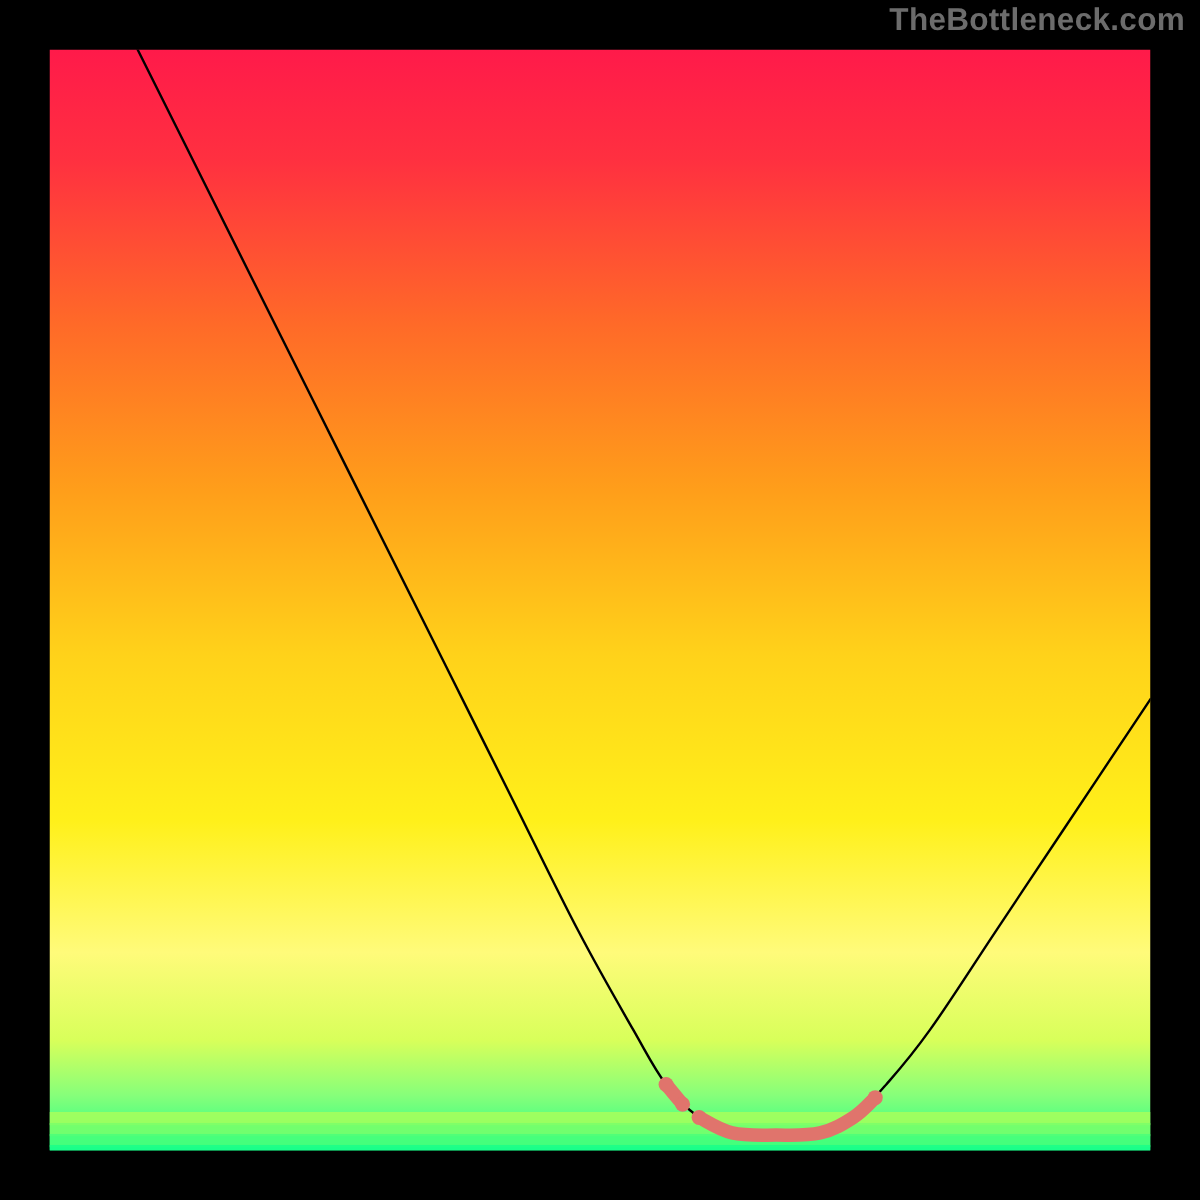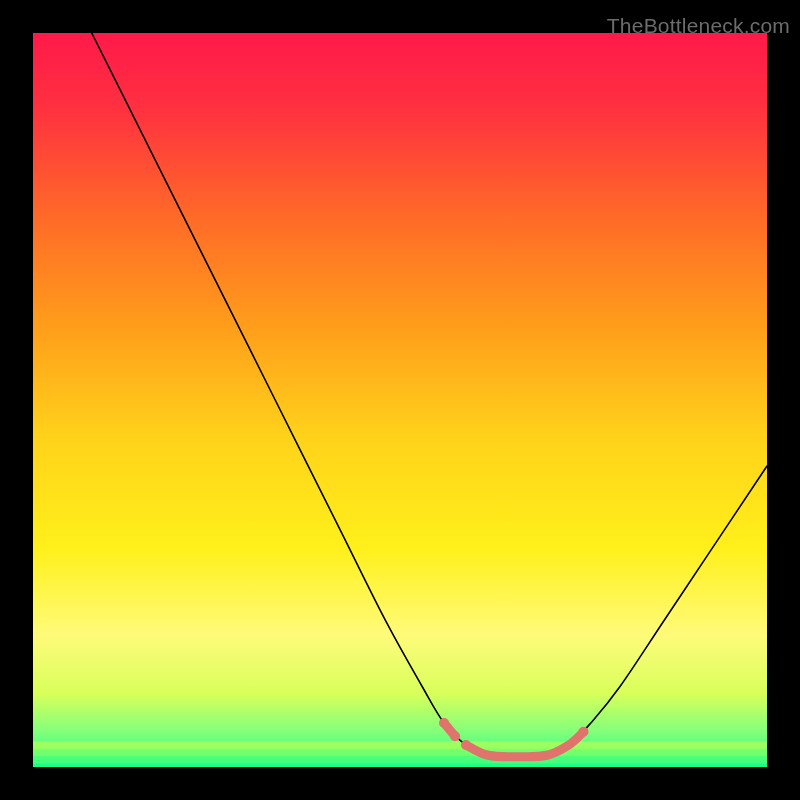--- a/index.html
+++ b/index.html
@@ -1,24 +1,24 @@
 <!DOCTYPE html>
 <html><head>
 <meta charset="utf-8">
 <style>
   * { margin: 0; padding: 0; box-sizing: border-box; }
   html, body { width: 800px; height: 800px; overflow: hidden; background: #000; }
   .wrap { position: relative; width: 800px; height: 800px; background: #000; }
   .attr {
     position: absolute;
-    top: 14px;
+    top: 2px;
     right: 10px;
     font-family: Arial, Helvetica, sans-serif;
     font-size: 21px;
-    font-weight: 400;
+    font-weight: 700;
     color: #6c6c6c;
     letter-spacing: 0.2px;
   }
   .plot {
     position: absolute;
     left: 33px;
     top: 33px;
     width: 734px;
     height: 734px;
   }

